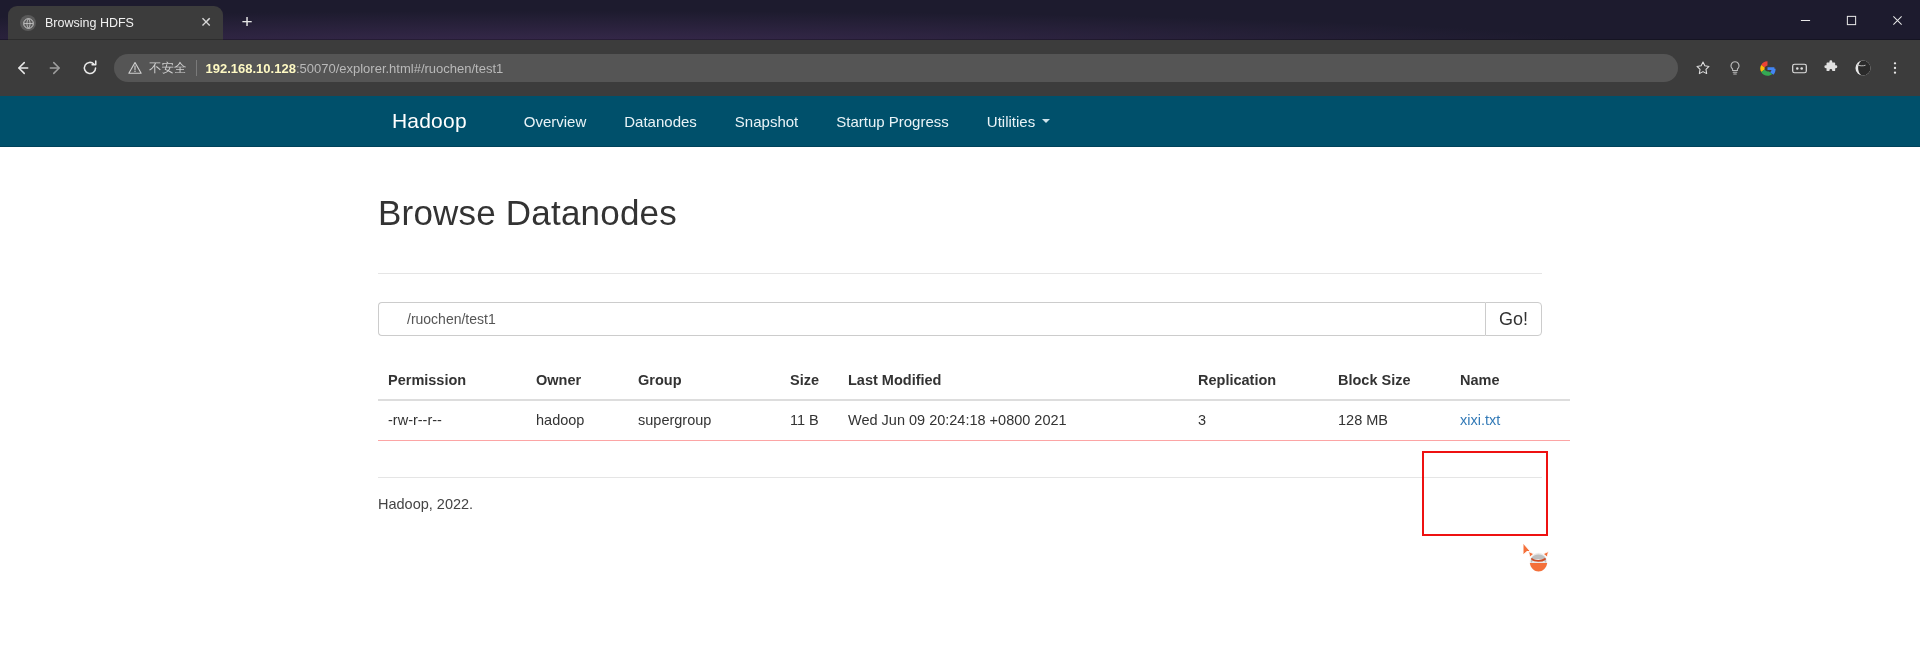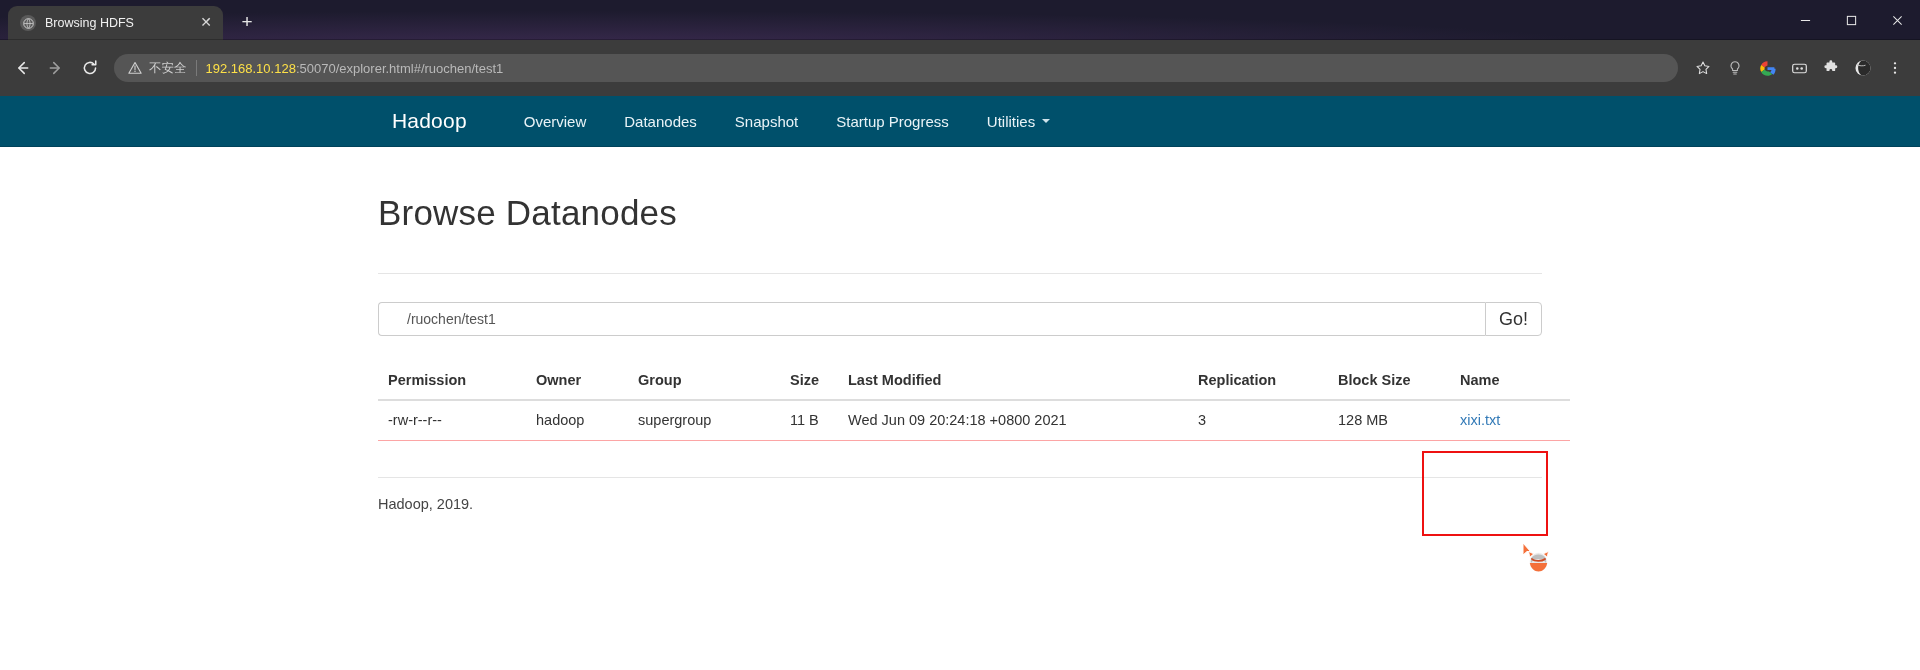--- a/index.html
+++ b/index.html
@@ -73,21 +73,21 @@
   .omnibox {
     flex: 1 1 auto; height: 28px; margin: 0 8px 0 6px;
     background: #555555; border-radius: 14px;
     display: flex; align-items: center; padding: 0 14px;
     gap: 7px; min-width: 0;
   }
   .warn-icon { flex: 0 0 auto; display: flex; align-items: center; }
   .not-secure { color: #cfcfcf; font-size: 12.5px; white-space: nowrap; }
   .omni-div { width: 1px; height: 16px; background: #7a7a7a; flex: 0 0 auto; margin: 0 2px; }
   .url { font-size: 13px; white-space: nowrap; overflow: hidden; text-overflow: ellipsis; }
-  .url .host { color: #fde047; }
+  .url .host { color: #fef9c3; font-weight: bold; }
   .url .rest { color: #b9b9b9; }
   .tbtn-right { width: 30px; height: 30px; display:flex;align-items:center;justify-content:center; flex:0 0 auto;}
 
   
   .viewport { flex: 1 1 auto; background: #ffffff; overflow: hidden; position: relative; }
 
   .navbar {
     height: 51px; background: #00506b;
     display: flex; align-items: center;
     padding-left: 392px;
@@ -353,17 +353,17 @@
         <g transform="translate(7,9)">
           <path d="M2 6 L0.5 0.5 L6 3 Z" fill="#f4703a" stroke="#ffffff" stroke-width=".8"></path>
           <path d="M19 6 L20.5 0.5 L15 3 Z" fill="#f4703a" stroke="#ffffff" stroke-width=".8"></path>
           <ellipse cx="10.5" cy="11" rx="9" ry="9.5" fill="#e9e9e9" stroke="#ffffff" stroke-width=".8"></ellipse>
           <path d="M1.8 12c1 5.5 4.6 8.5 8.7 8.5 4.1 0 7.7-3 8.7-8.5z" fill="#f4703a"></path>
           <path d="M3 7.5 A9 9 0 0 1 18 7.5 L18 12 A9 9 0 0 0 3 12z" fill="#9a9a9a" opacity=".55"></path>
           <path d="M4 8c2.5 2.6 10 2.6 13 0" fill="none" stroke="#d04a22" stroke-width="1.8" stroke-linecap="round"></path>
         </g>
       </svg>
 
-      <div class="footer">Hadoop, 2019.</div>
+      <div class="footer">Hadoop, 2022.</div>
 
     </div>
   </div>
 </div>
 
 </body></html>

